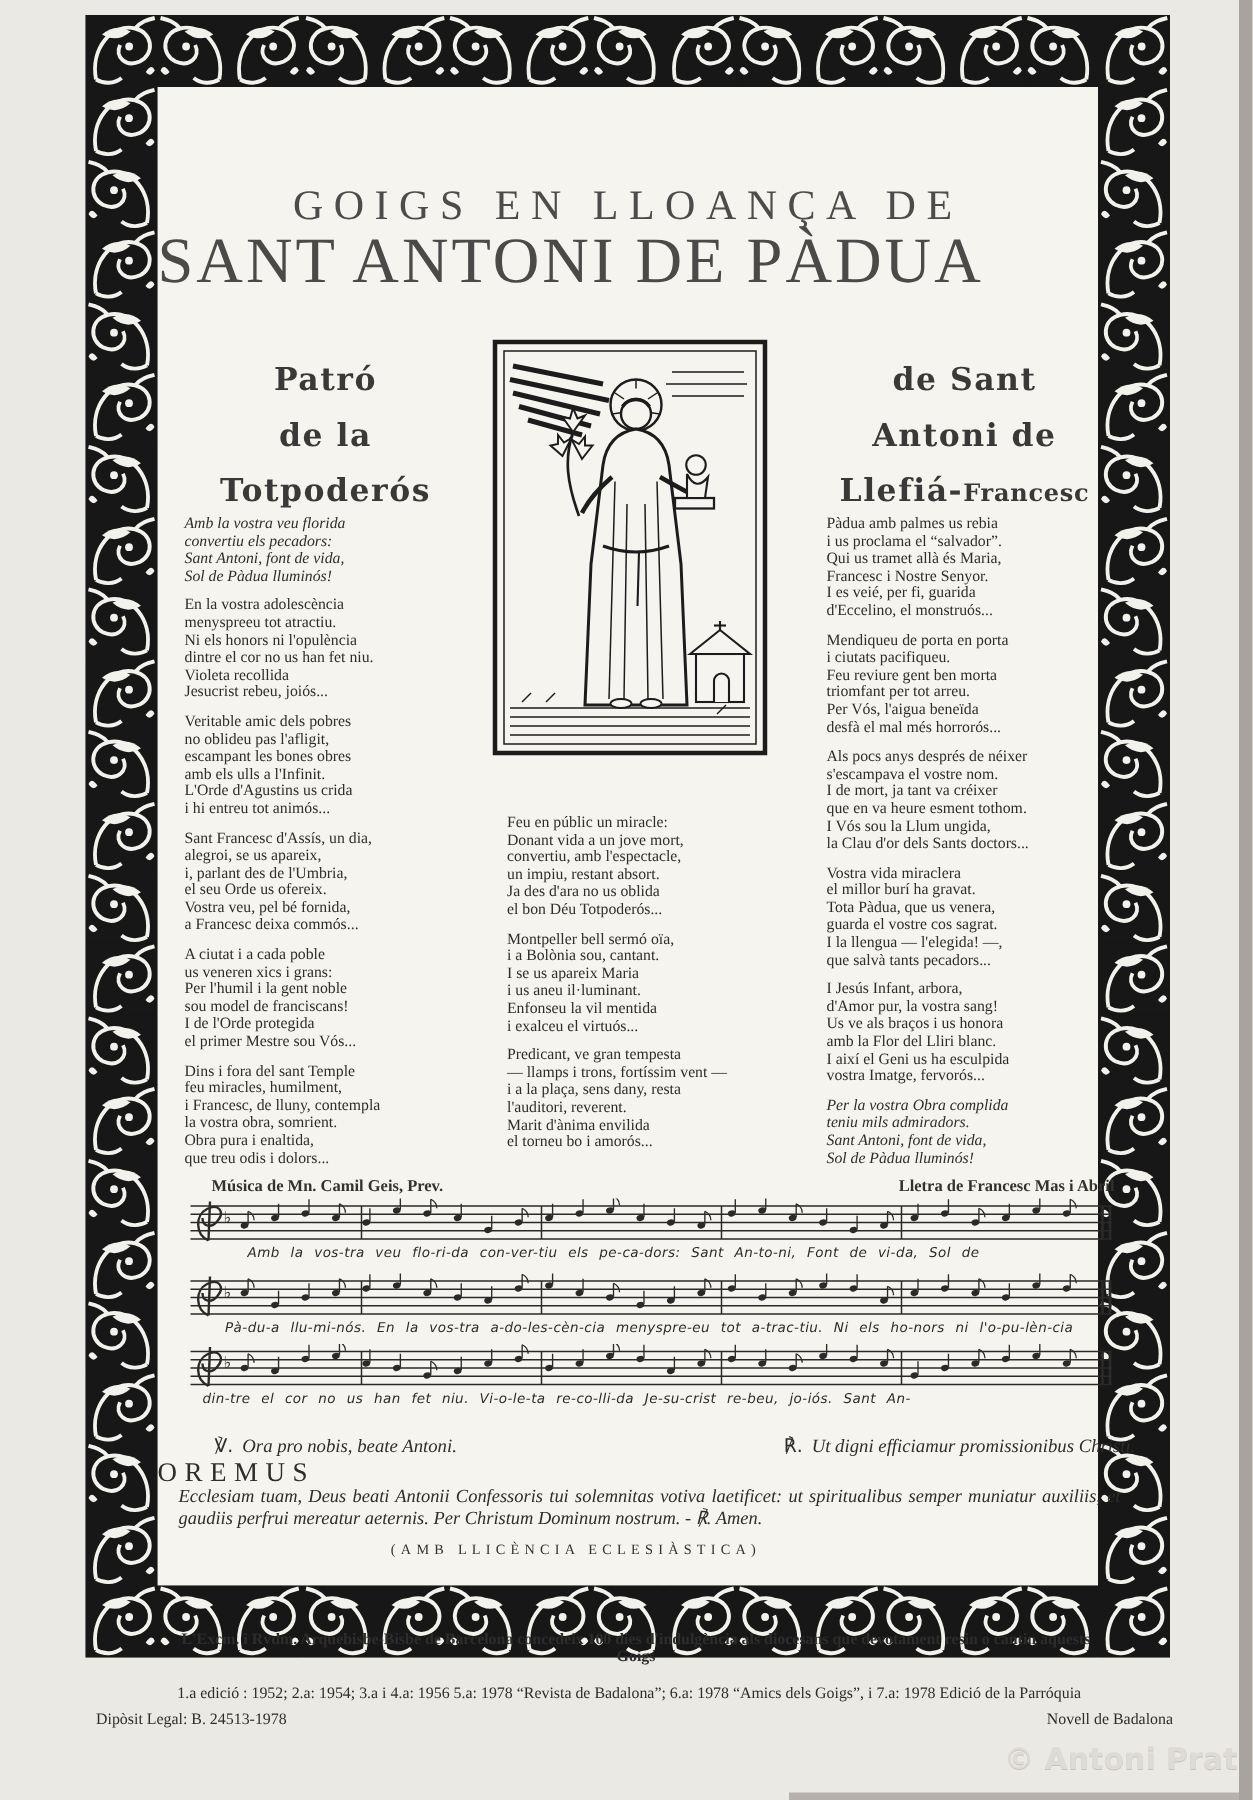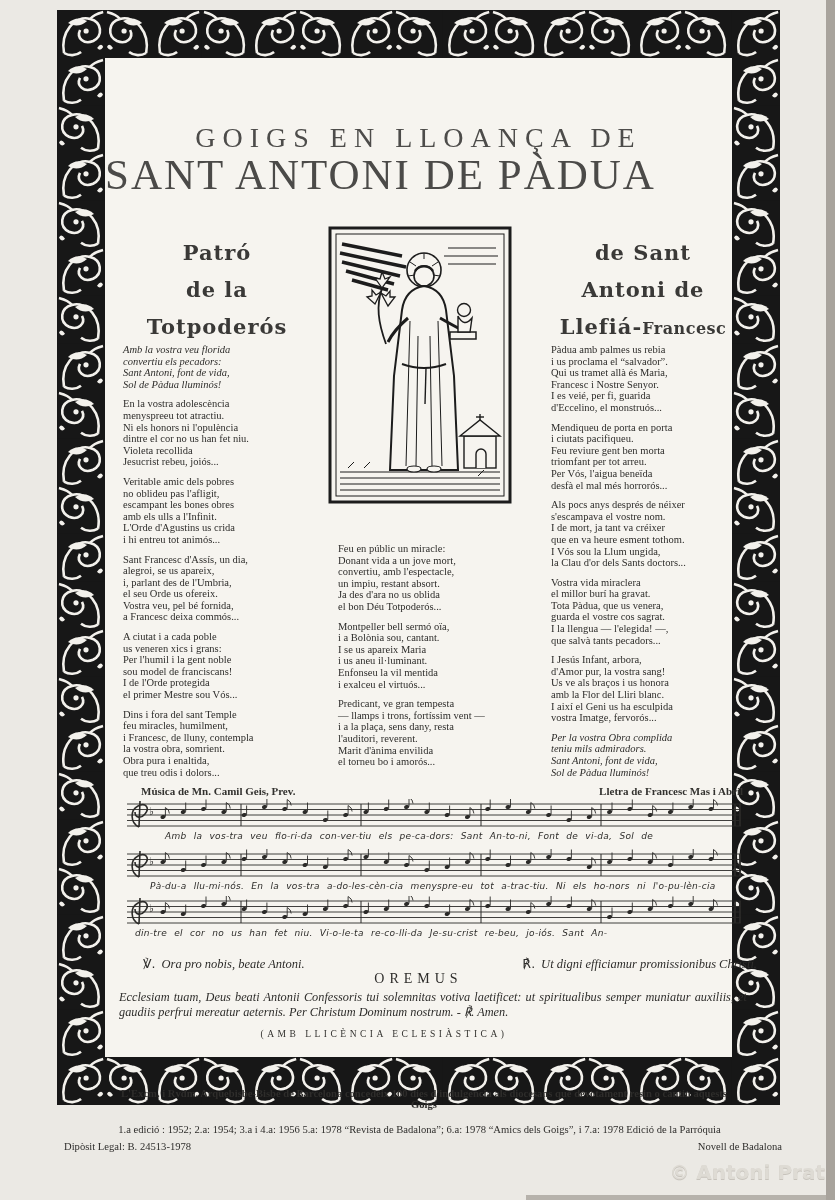--- a/index.html
+++ b/index.html
@@ -48,21 +48,21 @@
   .staff{left:123px;width:622px;height:30px;}
   .staff svg{display:block;width:100%;height:100%;}
   .lyric{left:150px;width:585px;font-family:"DejaVu Sans",sans-serif;font-style:italic;
          font-size:9px;color:#2c2b29;letter-spacing:0.3px;word-spacing:4px;white-space:nowrap;}
 
   .vr-row{left:123px;top:956px;width:622px;display:flex;justify-content:space-between;
           font-size:12.5px;color:#2e2d2b;margin-left:12px;}
   .vr-row .sign{font-family:"DejaVu Sans",sans-serif;font-style:normal;padding-right:6px;}
   .vr-row .txt{font-style:italic;}
   .vr-row .l{padding-left:8px;} .vr-row .r{padding-right:0;}
-  .oremus{left:105px;top:971px;width:627px;text-align:center;font-size:14px;letter-spacing:5px;color:#2e2d2b;}
+  .oremus{left:105px;top:971px;width:627px;font-size:18px;letter-spacing:5px;color:#2e2d2b;}
   .prayer{left:119px;top:990px;width:628px;font-style:italic;font-size:12.3px;line-height:15px;
           text-align:justify;color:#2e2d2b;}
   .license{left:105px;top:1029px;width:558px;text-align:center;font-size:9.5px;letter-spacing:3.5px;color:#33322f;}
   .indulgence{left:108px;top:1088px;width:632px;text-align:center;font-size:10.6px;font-weight:bold;color:#2e2d2b;font-family:Liberation Serif, serif;}
 
   .editions{left:57px;top:1124px;width:725px;text-align:center;font-size:10.6px;color:#2e2d2b;}
   .deposit-row{left:64px;top:1141px;width:718px;display:flex;justify-content:space-between;
                font-size:10.6px;color:#2e2d2b;}
   .watermark{right:10px;top:1160px;font-family:"DejaVu Sans",sans-serif;font-weight:bold;
              font-size:20px;color:#dedbd4;text-shadow:0 1px 0 #c7c3bc;}

